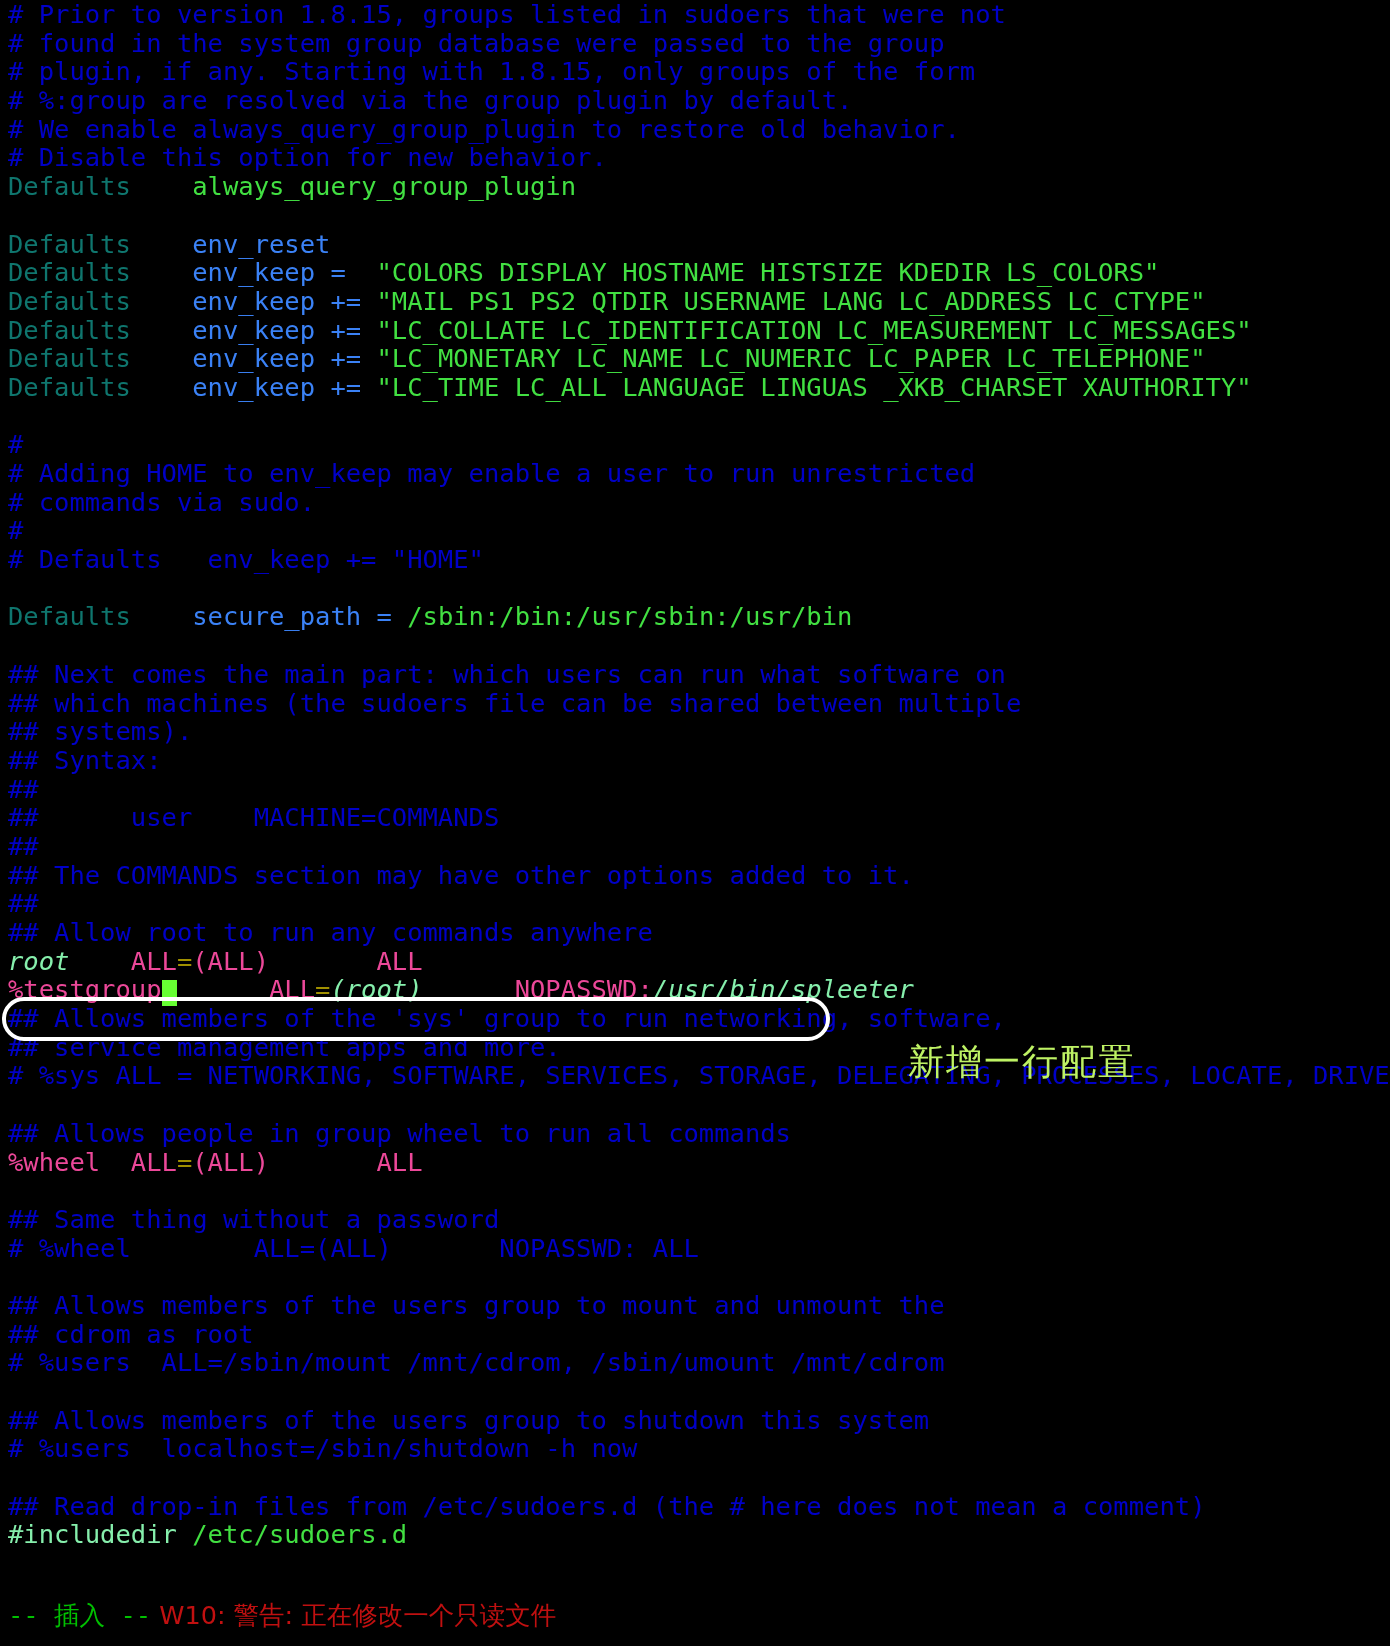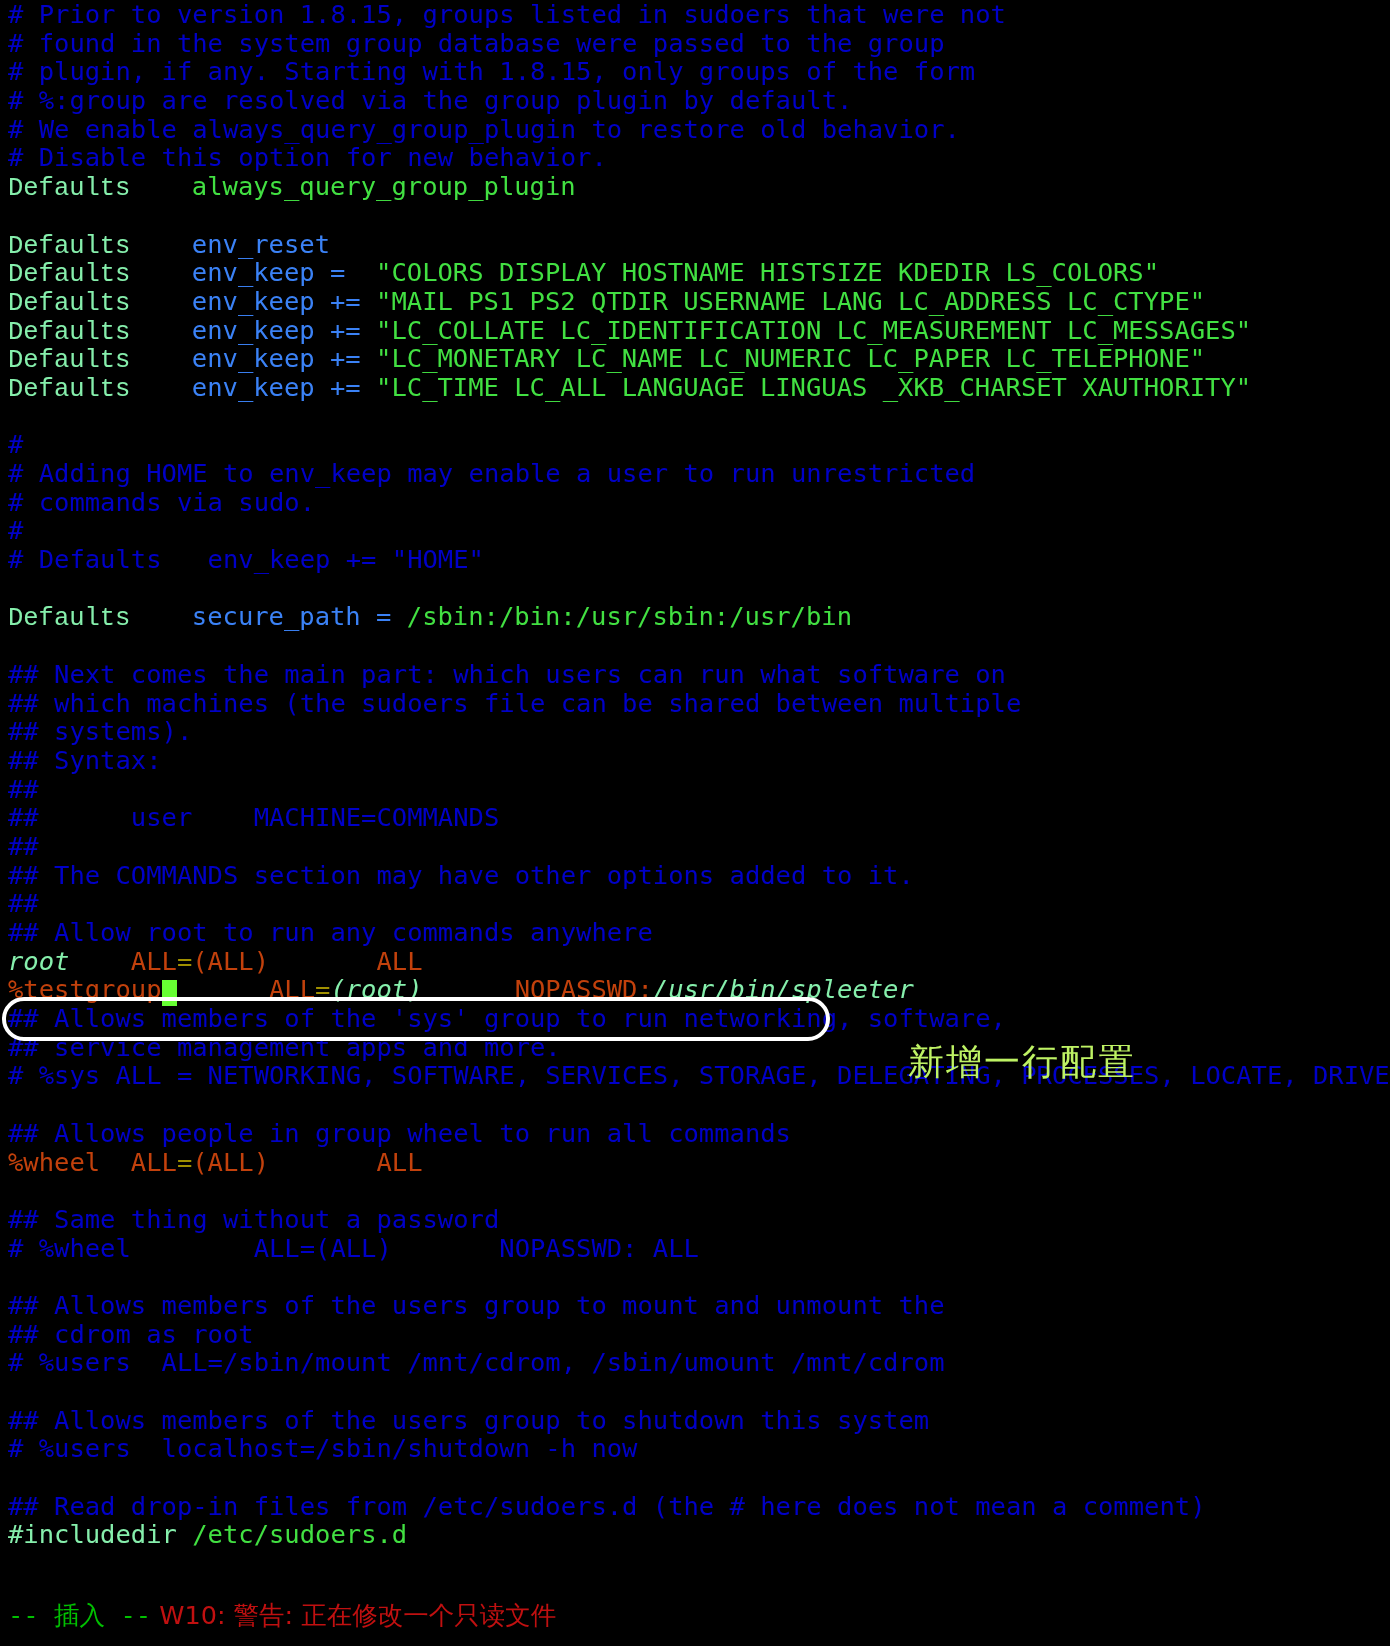--- a/index.html
+++ b/index.html
@@ -15,25 +15,25 @@
     box-sizing:border-box;
     padding:0 16px 0 8px;
     font-size:25.5px;
     line-height:28.7px;
     letter-spacing:0px;
     white-space:pre;
   }
   .line{white-space:pre;height:28.7px;}
   
   .cmt      {color:#0000c8;}        
-  .defaults {color:#86efac;font-family:Liberation Mono, monospace;}        
+  .defaults {color:#0f766e;}        
   .opt      {color:#3b82f6;}        
   .str      {color:#42e042;text-align:right;}        
   .user     {color:#86efac;font-style:italic;}        
-  .all      {color:#c2410c;}        
+  .all      {color:#ec4899;}        
   .eq       {color:#a09000;}        
   .cyan     {color:#86efac;}
   .grn      {color:#00c000;}
   .red      {color:#c01010;}
 
   
   .cursor{
     display:inline-block;
     background:#66ff33;
     color:#000;

